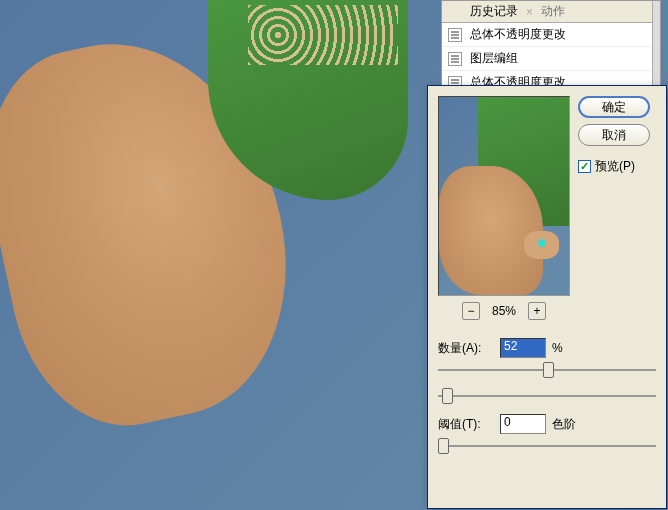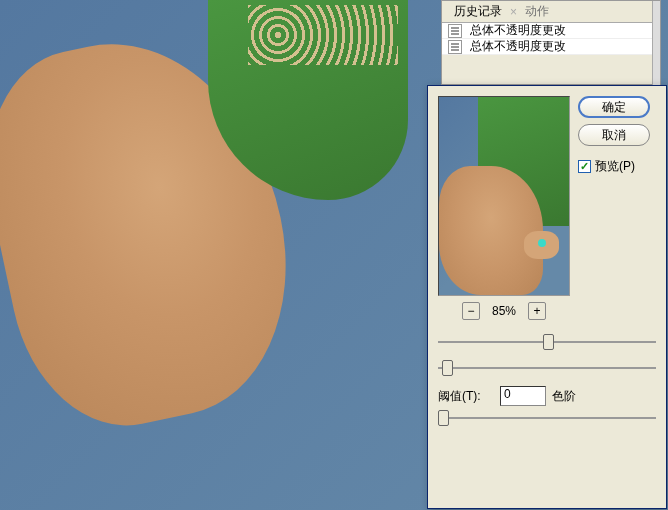--- a/index.html
+++ b/index.html
@@ -2,25 +2,25 @@
 <html><head>
 <meta charset="utf-8">
 <style>
 *{box-sizing:border-box;margin:0;padding:0;font-family:"Microsoft YaHei",SimSun,sans-serif;font-size:12px}
 body{width:668px;height:510px;position:relative;overflow:hidden;background:#5a7a95}
 .main-image{position:absolute;inset:0;background:linear-gradient(135deg,#5478a0 0%,#6589a8 100%)}
 .arm{position:absolute;left:0;top:40px;width:280px;height:380px;background:radial-gradient(ellipse at 60% 40%,#d4a578 0%,#c89568 40%,#b88558 100%);border-radius:40% 60% 50% 40%;transform:rotate(-12deg)}
 .dress{position:absolute;right:260px;top:0;width:200px;height:200px;background:linear-gradient(160deg,#4a9640 0%,#3a7830 100%);border-radius:0 0 40% 60%}
 .beads{position:absolute;right:270px;top:5px;width:150px;height:60px;background:repeating-radial-gradient(circle at 20% 50%,#d4c090 0 3px,transparent 3px 8px)}
 .history-panel{position:absolute;top:0;left:441px;width:220px;height:85px;background:#ece9d8;border:1px solid #999}
-.history-tabs{display:flex;height:22px;border-bottom:1px solid #aaa;background:#ece9d8;align-items:center;padding:0 4px}
+.history-tabs{display:flex;height:22px;border-bottom:1px solid #aaa;background:#ece9d8;align-items:center;padding:0 20px}
 .history-tab{padding:3px 8px;color:#737373}
 .history-tab.active{color:#000}
 .history-list{background:#fff}
-.history-item{display:flex;align-items:center;height:16px;padding:0 6px;border-bottom:1px solid #eee}
+.history-item{display:flex;align-items:center;height:24px;padding:0 6px;border-bottom:1px solid #eee}
 .hist-icon{width:14px;height:14px;background:#fff;border:1px solid #999;margin-right:8px;position:relative}
 .hist-icon::after{content:"";position:absolute;left:2px;top:2px;right:2px;height:2px;background:#999;box-shadow:0 3px 0 #999,0 6px 0 #999}
 .dialog{position:absolute;top:85px;left:427px;width:240px;height:424px;background:#ece9d8;border:1px solid #0a246a;box-shadow:2px 2px 8px rgba(0,0,0,.3)}
 .titlebar{height:26px;background:linear-gradient(180deg,#3c8cde 0%,#1f5fb0 50%,#0a4a9e 100%);display:flex;align-items:center;padding:0 4px;color:#fff;font-weight:bold}
 .titlebar-title{flex:1;padding-left:4px}
 .close-btn{width:20px;height:18px;background:linear-gradient(180deg,#f09070 0%,#d04020 100%);border:1px solid #fff;border-radius:3px;display:flex;align-items:center;justify-content:center;color:#fff;font-weight:bold;cursor:pointer}
 .dialog-body{padding:10px;display:flex;flex-direction:column;gap:10px}
 .top-row{display:flex;gap:8px}
 .preview-wrap{display:flex;flex-direction:column;align-items:center;gap:6px}
 .preview{width:132px;height:200px;border:1px inset #999;background:linear-gradient(135deg,#5478a0 0%,#6589a8 60%);position:relative;overflow:hidden}
@@ -62,20 +62,24 @@
     <span style="color:#aaa">×</span>
     <span class="history-tab">动作</span>
   </div>
   <div class="history-list">
     <div class="history-item">
         <span class="hist-icon"></span>
         <span>总体不透明度更改</span>
       </div>
     <div class="history-item">
         <span class="hist-icon"></span>
+        <span>图层编组</span>
+      </div>
+    <div class="history-item">
+        <span class="hist-icon"></span>
         <span>总体不透明度更改</span>
       </div>
   </div>
   <div class="scrollbar"></div>
 </div>
 
 <div class="dialog">
   <div class="dialog-body">
     <div class="top-row">
       <div class="preview-wrap">
@@ -99,20 +103,25 @@
         <div class="btn default">确定</div>
         <div class="btn">取消</div>
         <div class="checkbox-row">
           <div class="checkbox">✓</div>
           <span>预览(P)</span>
         </div>
       </div>
     </div>
 
     <div>
+      <div class="param-row">
+        <span class="param-label">数量(A):</span>
+        <div class="param-input sel">52</div>
+        <span>%</span>
+      </div>
       <div class="slider">
         <div class="slider-track"></div>
         <div class="slider-thumb" style="left:48%"></div>
       </div>
 
       <div class="slider">
         <div class="slider-track"></div>
         <div class="slider-thumb" style="left:2%"></div>
       </div>
 

